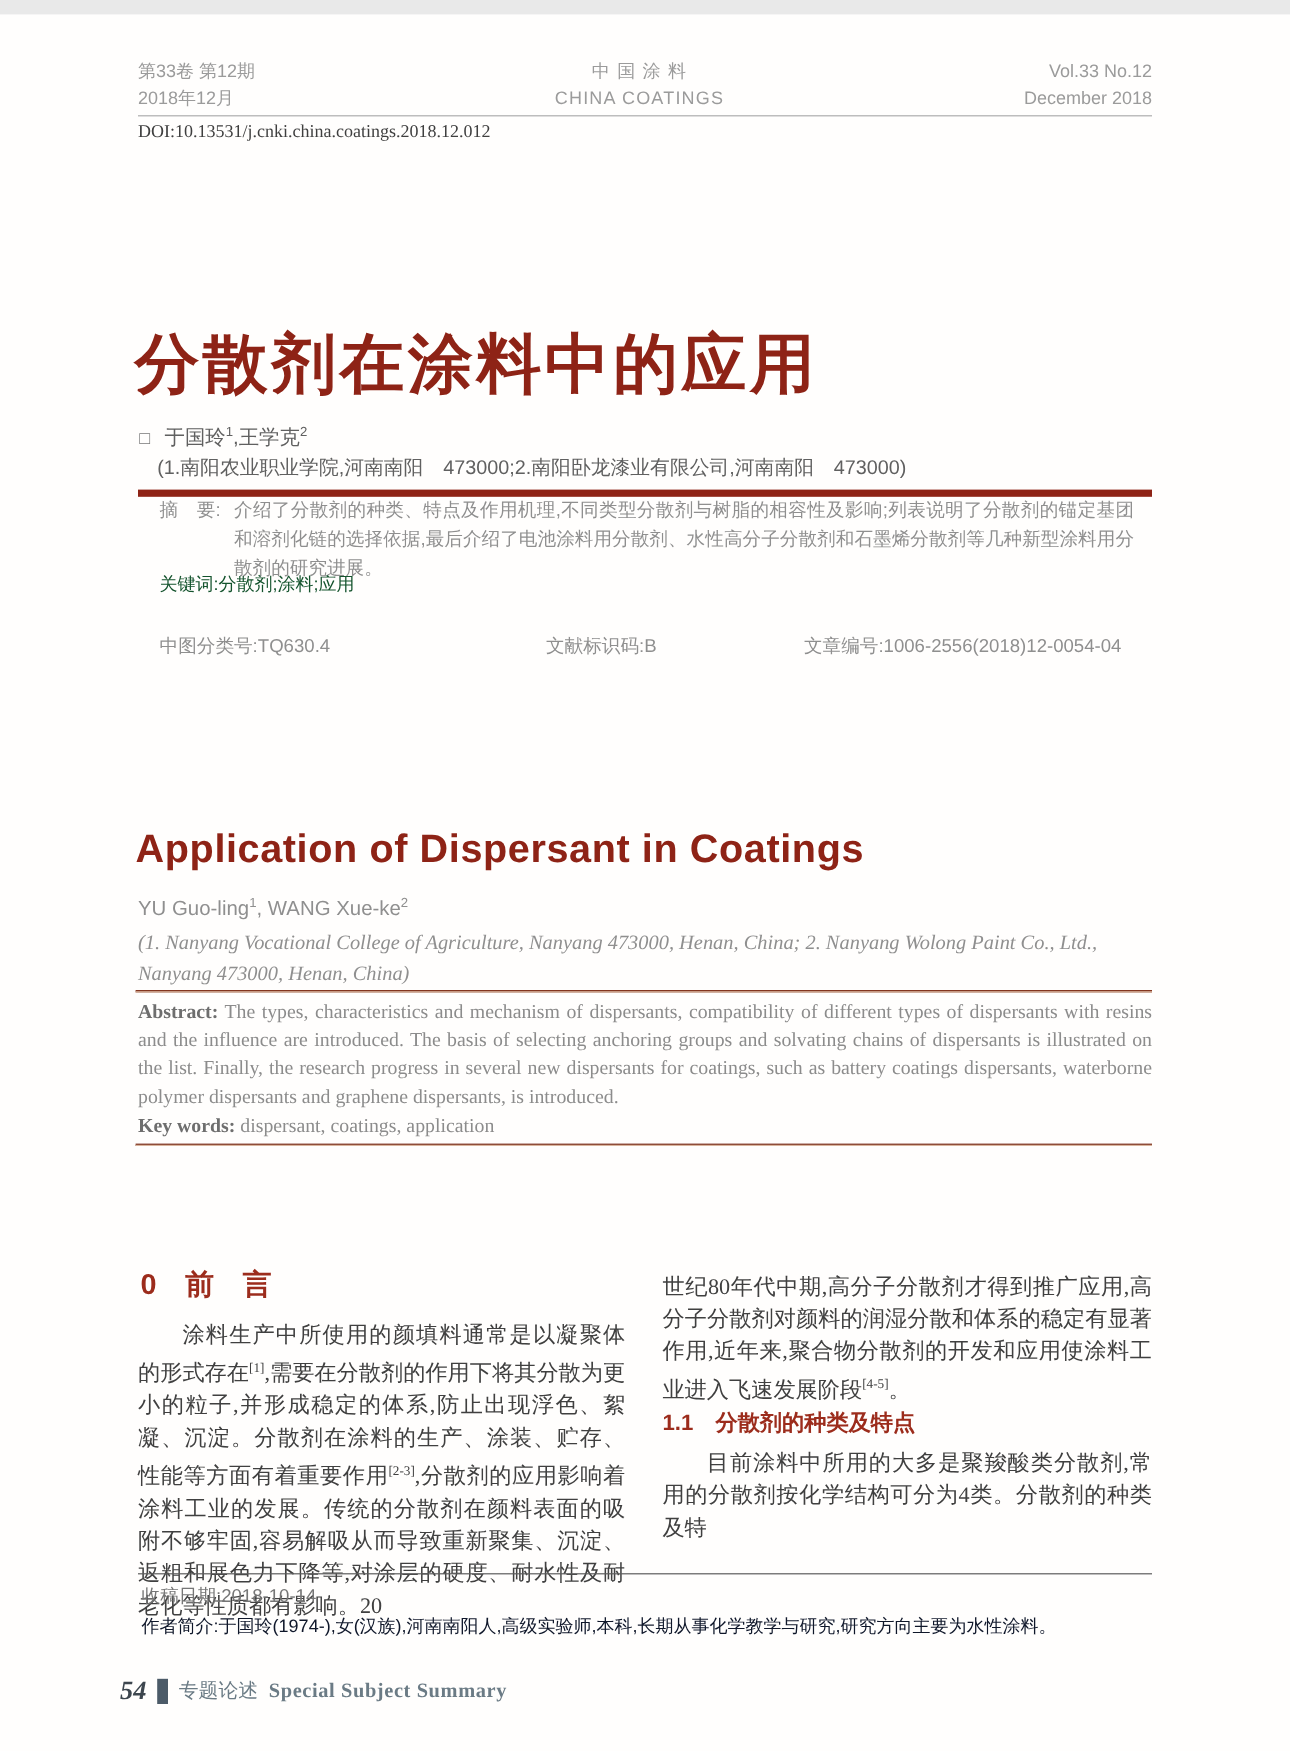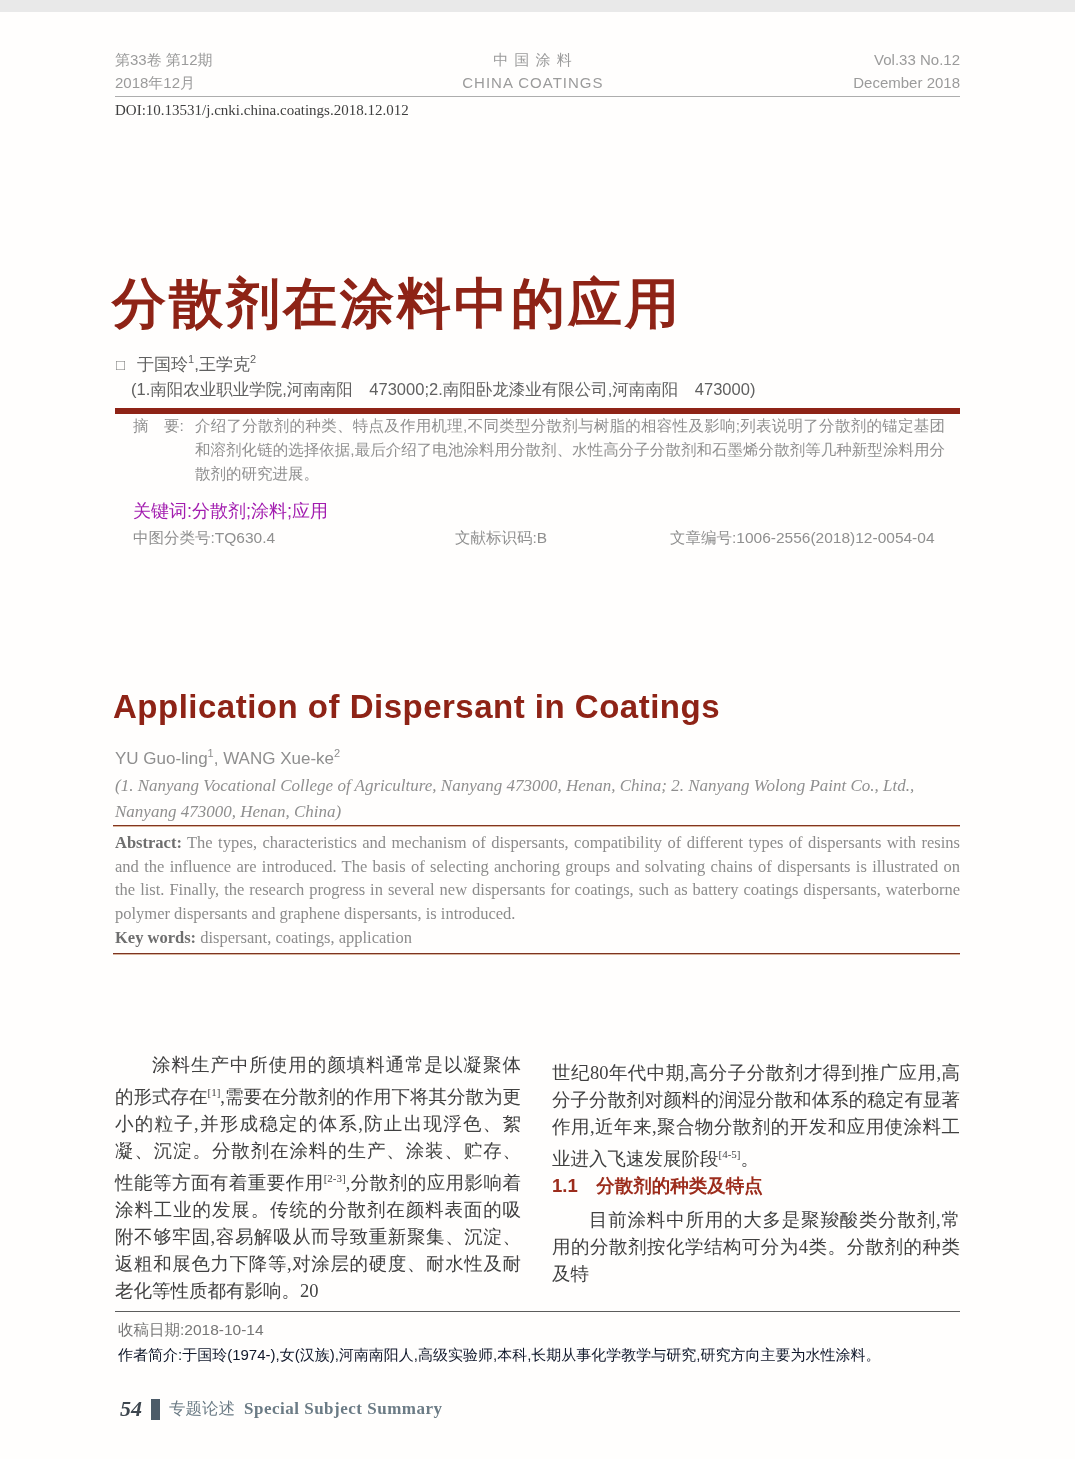--- a/index.html
+++ b/index.html
@@ -28,22 +28,22 @@
   .authors-cn sup, .authors-en sup { font-size:11px; }
   .affil-cn { position:absolute; top:367px; left:131px; color:#606060;
     font-size:16.5px; }
   .red-bar { position:absolute; top:396px; left:115px; width:845px; height:6px;
     background:#8e2316; }
   
   .abstract-cn { position:absolute; top:402px; left:133px; width:812px;
     display:flex; color:#8f8f8f; font-size:15.5px; line-height:24px; }
   .abstract-cn .lbl { flex:0 0 62px; }
   .abstract-cn .txt { flex:1; text-align:justify; }
-  .keywords-cn { position:absolute; top:487px; left:133px; color:#a21caf;
-    font-size:18px; }
+  .keywords-cn { position:absolute; top:466px; left:133px; color:#14532d;
+    font-size:15px; }
   .meta-row { position:absolute; top:516px; left:133px; width:812px;
     color:#8f8f8f; font-size:15.5px; }
   .meta-row .m1 { position:absolute; left:0; white-space:nowrap; }
   .meta-row .m2 { position:absolute; left:322px; white-space:nowrap; }
   .meta-row .m3 { position:absolute; left:537px; white-space:nowrap; }
   
   .title-en { position:absolute; top:676px; left:113px; color:#8e2316;
     font-size:33px; font-weight:800; letter-spacing:.5px; }
   .authors-en { position:absolute; top:735px; left:115px; color:#8f8f8f;
     font-size:17px; }
@@ -74,21 +74,21 @@
     font-size:22.5px; font-weight:700; margin:18px 0 10px 0; }
   .sec-h11 { font-family:"Liberation Sans", sans-serif; color:#9c2c1c;
     font-size:18.5px; font-weight:700; margin:0 0 9px 0; }
   
   .foot-rule { position:absolute; top:1299px; left:115px; width:845px;
     border-top:1.5px solid #5c5c5c; }
   .fn1 { position:absolute; top:1308px; left:118px; color:#767676;
     font-size:15.5px; }
   .fn2 { position:absolute; top:1334px; left:118px; color:#0f172a;
     font-size:15px; }
-  .page-footer { position:absolute; top:1384px; left:120px; display:flex;
+  .page-footer { position:absolute; top:1384px; left:100px; display:flex;
     align-items:center; gap:9px; }
   .pf-num { font-family:"Liberation Serif", serif; font-weight:bold;
     font-style:italic; font-size:22px; color:#3d464e; }
   .pf-bar { width:9px; height:21px; background:#4c5b68; }
   .pf-cn { font-size:16.5px; color:#6b7b85; }
   .pf-en { font-family:"Liberation Serif", serif; font-weight:bold;
     font-size:17px; color:#6b7b85; letter-spacing:.5px; }
 </style>
 </head>
 <body>
@@ -146,20 +146,21 @@
   <div class="rule-red-1"></div>
 
   <div class="abstract-en">
     <p><span class="blabel">Abstract:</span><span> The types, characteristics and mechanism of dispersants, compatibility of different types of dispersants with resins and the influence are introduced. The basis of selecting anchoring groups and solvating chains of dispersants is illustrated on the list. Finally, the research progress in several new dispersants for coatings, such as battery coatings dispersants, waterborne polymer dispersants and graphene dispersants, is introduced.</span></p>
     <p class="kwline"><span class="blabel">Key words:</span><span> dispersant, coatings, application</span></p>
   </div>
 
   <div class="rule-red-2"></div>
 
   <div class="col col-left">
+    <h3 class="sec-h0">0　前　言</h3>
     <p class="body-p indent"><span>涂料生产中所使用的颜填料通常是以凝聚体的形式存在</span><sup>[1]</sup><span>,需要在分散剂的作用下将其分散为更小的粒子,并形成稳定的体系,防止出现浮色、絮凝、沉淀。分散剂在涂料的生产、涂装、贮存、性能等方面有着重要作用</span><sup>[2-3]</sup><span>,分散剂的应用影响着涂料工业的发展。传统的分散剂在颜料表面的吸附不够牢固,容易解吸从而导致重新聚集、沉淀、返粗和展色力下降等,对涂层的硬度、耐水性及耐老化等性质都有影响。20</span></p>
   </div>
 
   <div class="col col-right">
     <p class="body-p first"><span>世纪80年代中期,高分子分散剂才得到推广应用,高分子分散剂对颜料的润湿分散和体系的稳定有显著作用,近年来,聚合物分散剂的开发和应用使涂料工业进入飞速发展阶段</span><sup>[4-5]</sup><span>。</span></p>
     <h4 class="sec-h11">1.1　分散剂的种类及特点</h4>
     <p class="body-p indent">目前涂料中所用的大多是聚羧酸类分散剂,常用的分散剂按化学结构可分为4类。分散剂的种类及特</p>
   </div>
 
   <div class="foot-rule"></div>

